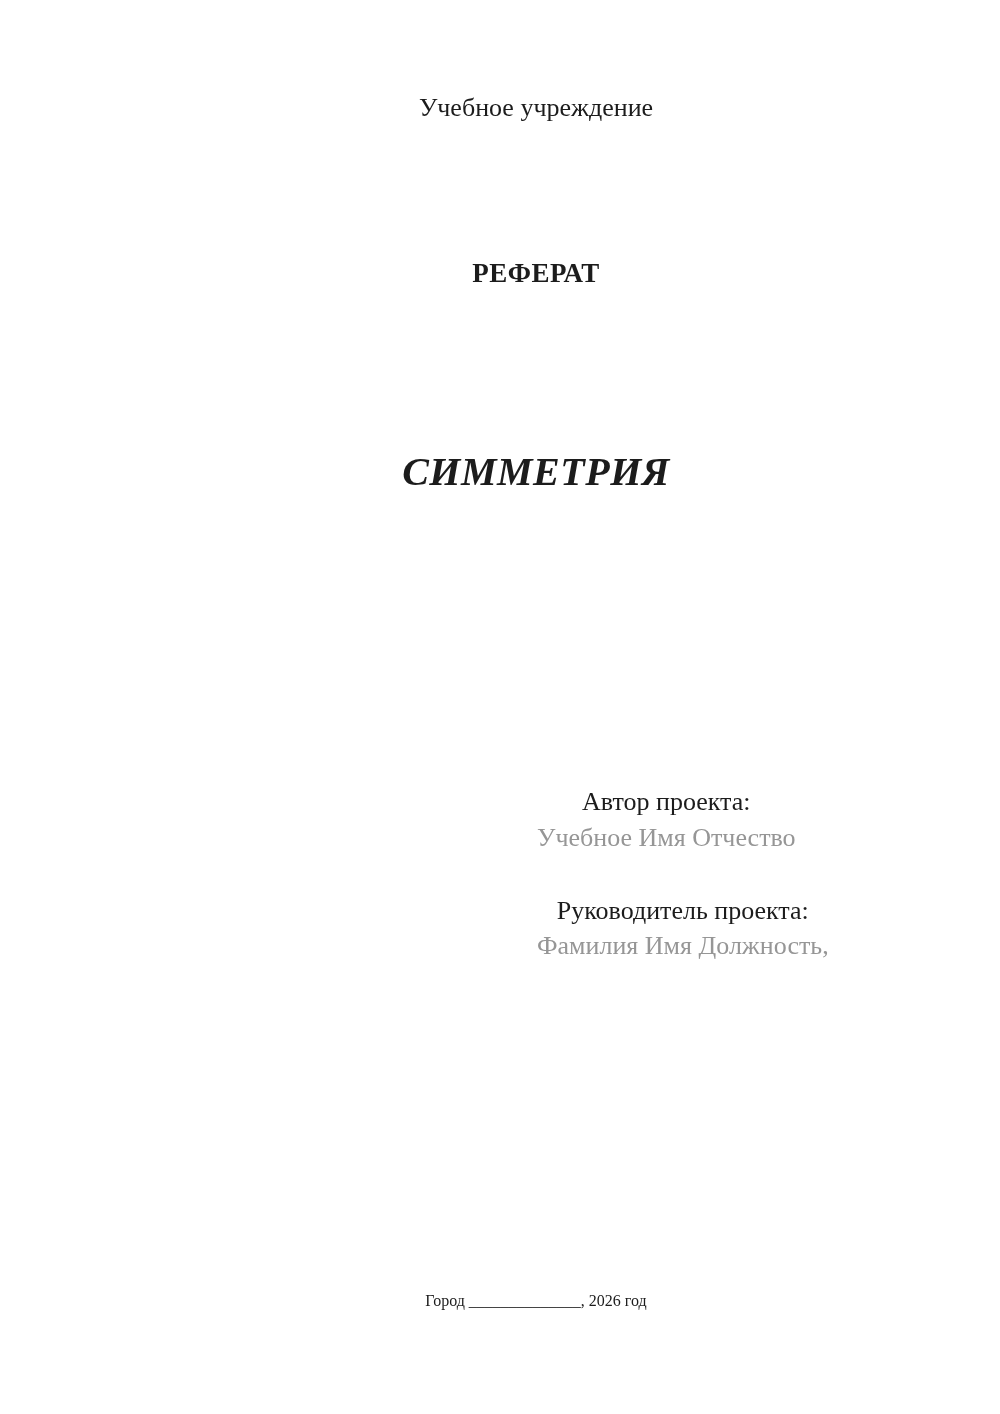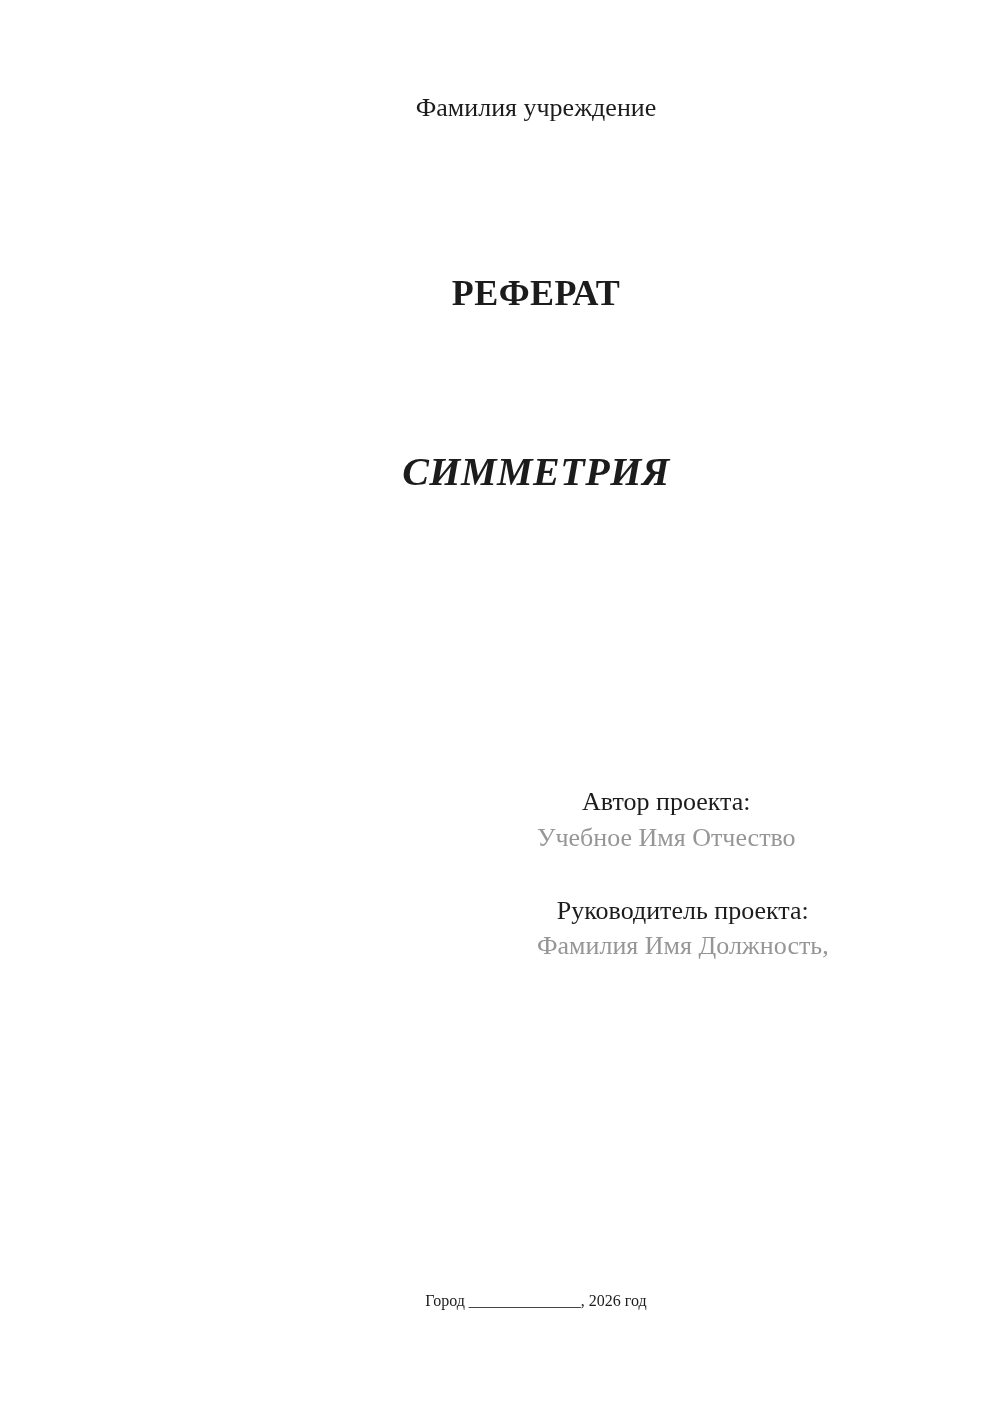--- a/index.html
+++ b/index.html
@@ -23,22 +23,22 @@
     right: 71px;
     text-align: center;
     white-space: nowrap;
   }
   .org-line {
     top: 93px;
     font-size: 26px;
     line-height: 30px;
   }
   .doc-type {
-    top: 278px;
-    font-size: 36px;
+    top: 258px;
+    font-size: 27px;
     line-height: 30px;
     font-weight: bold;
     letter-spacing: 0.5px;
   }
   .doc-title {
     top: 449px;
     font-size: 40px;
     line-height: 46px;
     font-weight: bold;
     letter-spacing: 0.5px;
@@ -68,21 +68,21 @@
     top: 1286px;
     font-size: 16px;
     line-height: 30px;
   }
 </style>
 </head>
 <body>
 
 <div class="page">
 
-  <div class="center-line org-line">Фамилия учреждение</div>
+  <div class="center-line org-line">Учебное учреждение</div>
 
   <div class="center-line doc-type">РЕФЕРАТ</div>
 
   <div class="center-line doc-title">СИММЕТРИЯ</div>
 
   <div class="credits-block credits-author">
     <div class="credit-label">Автор проекта:</div>
     <div class="credit-placeholder">Учебное Имя Отчество</div>
   </div>
 

